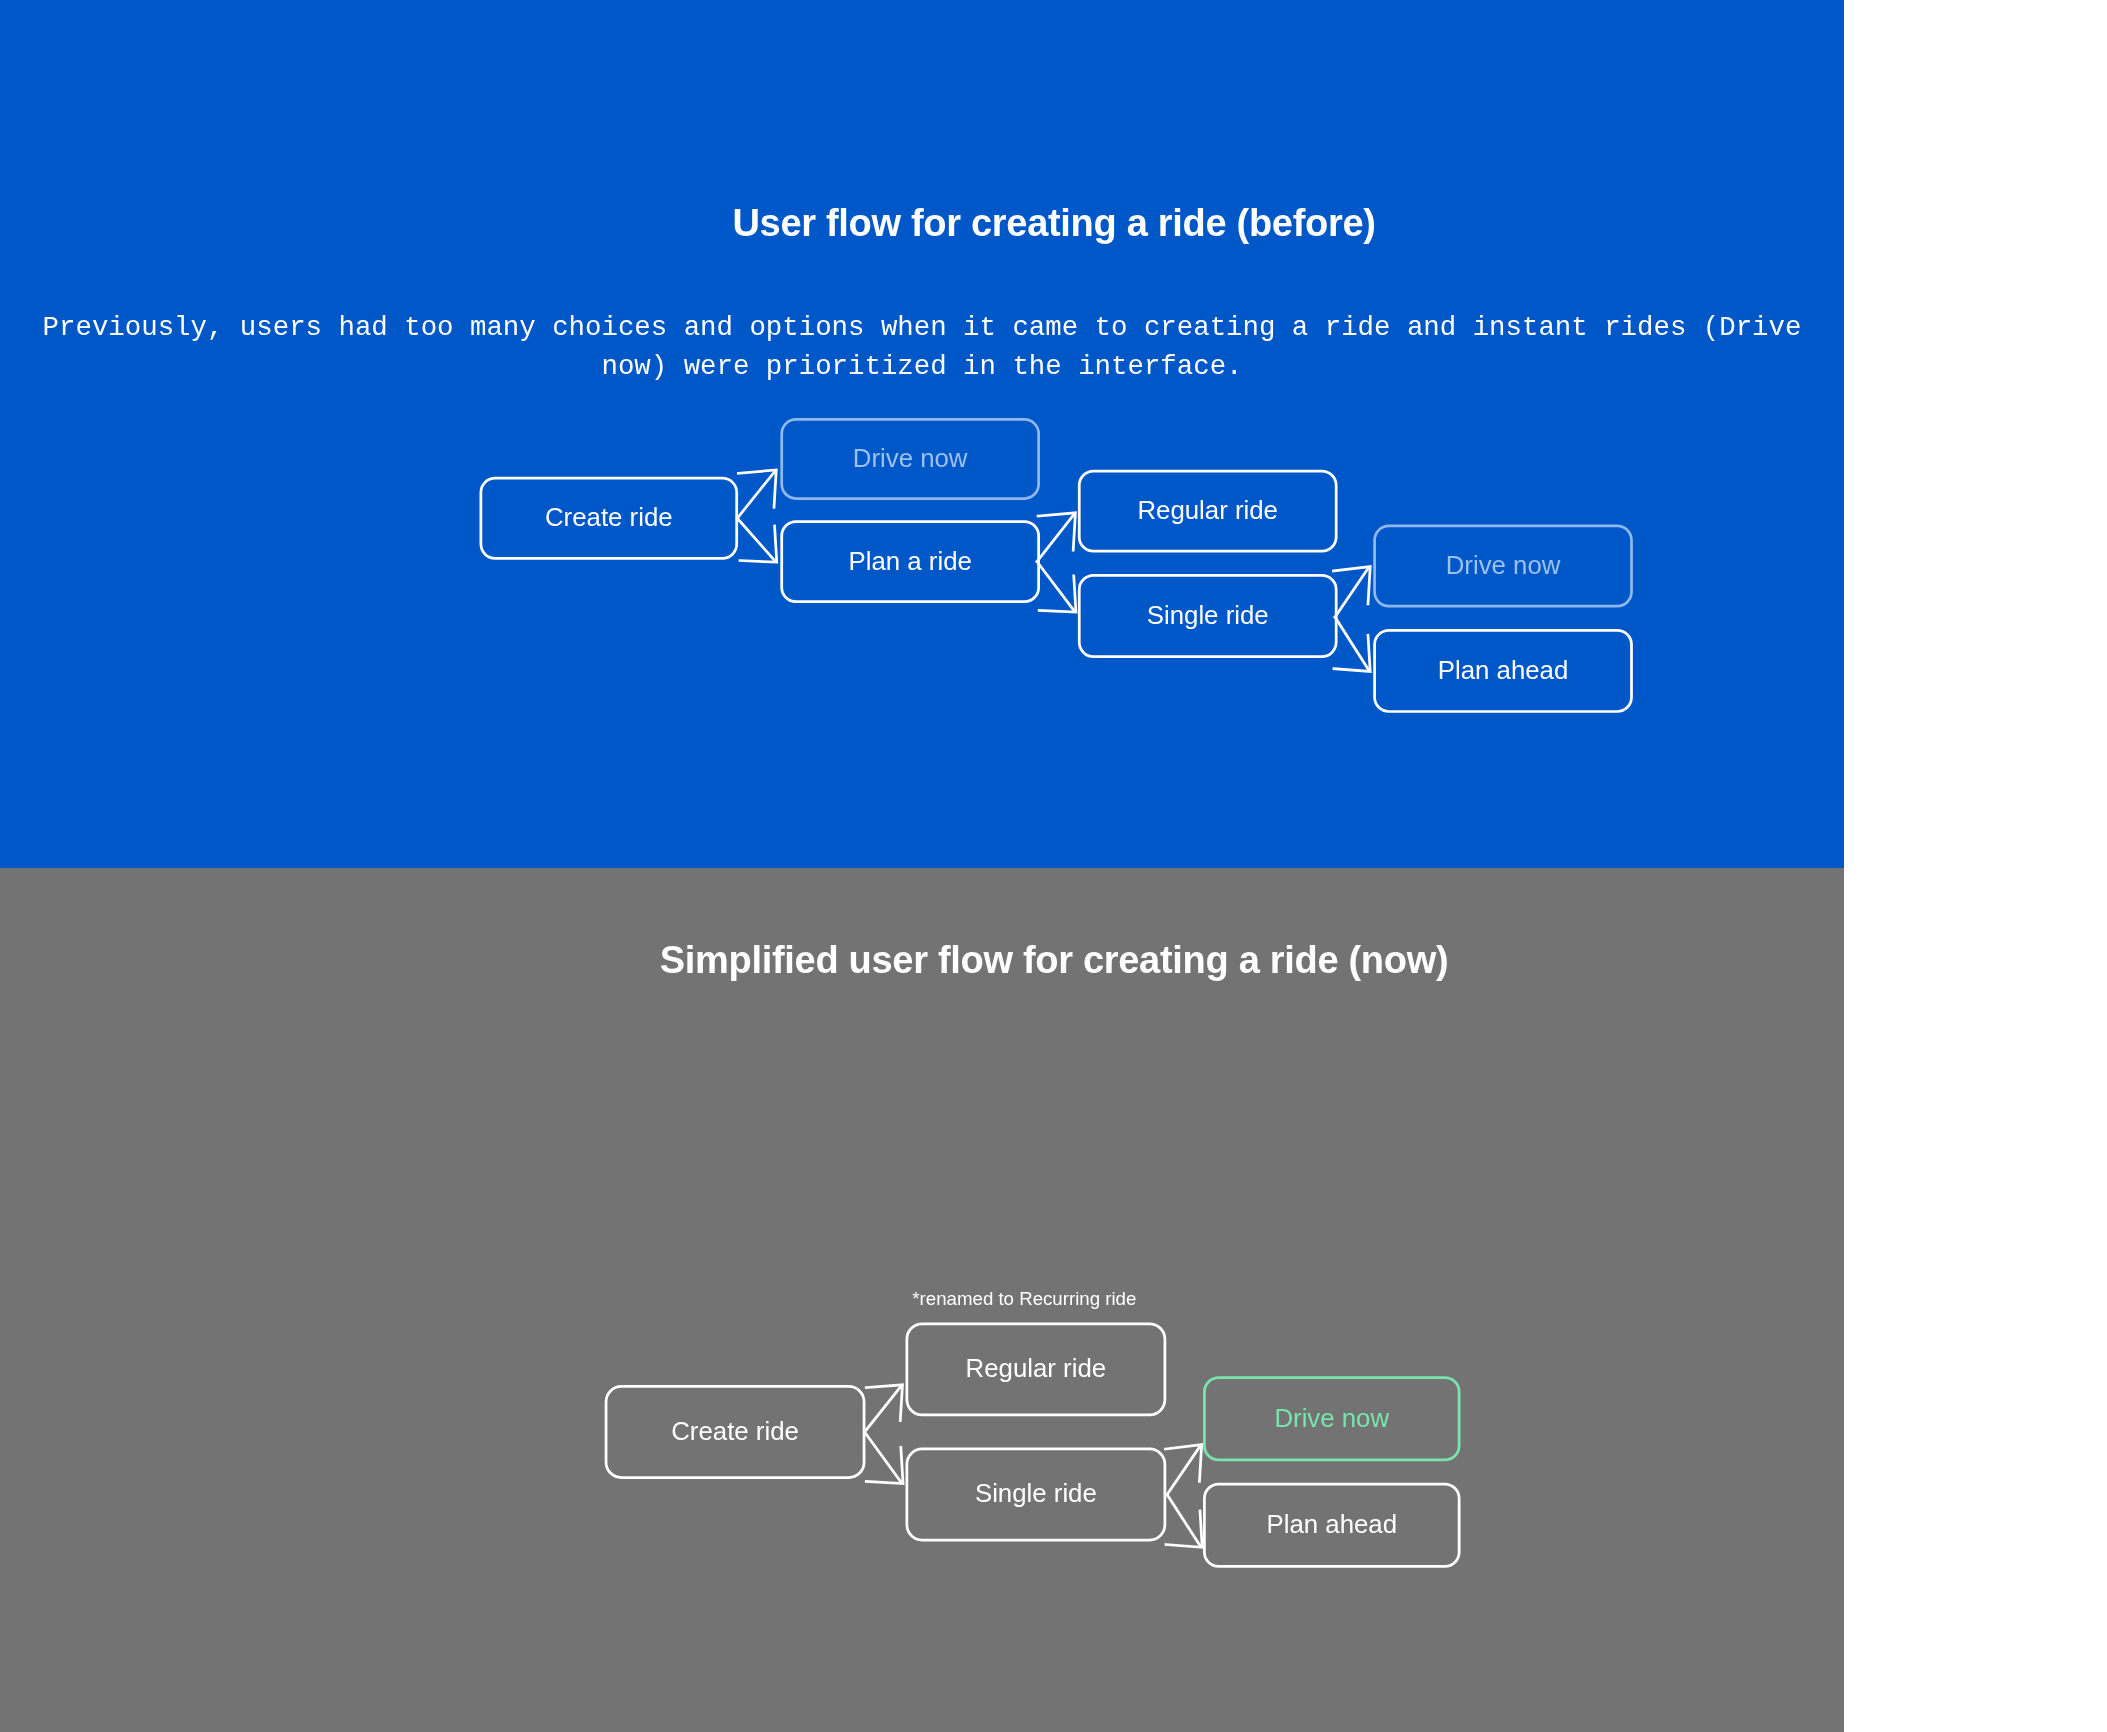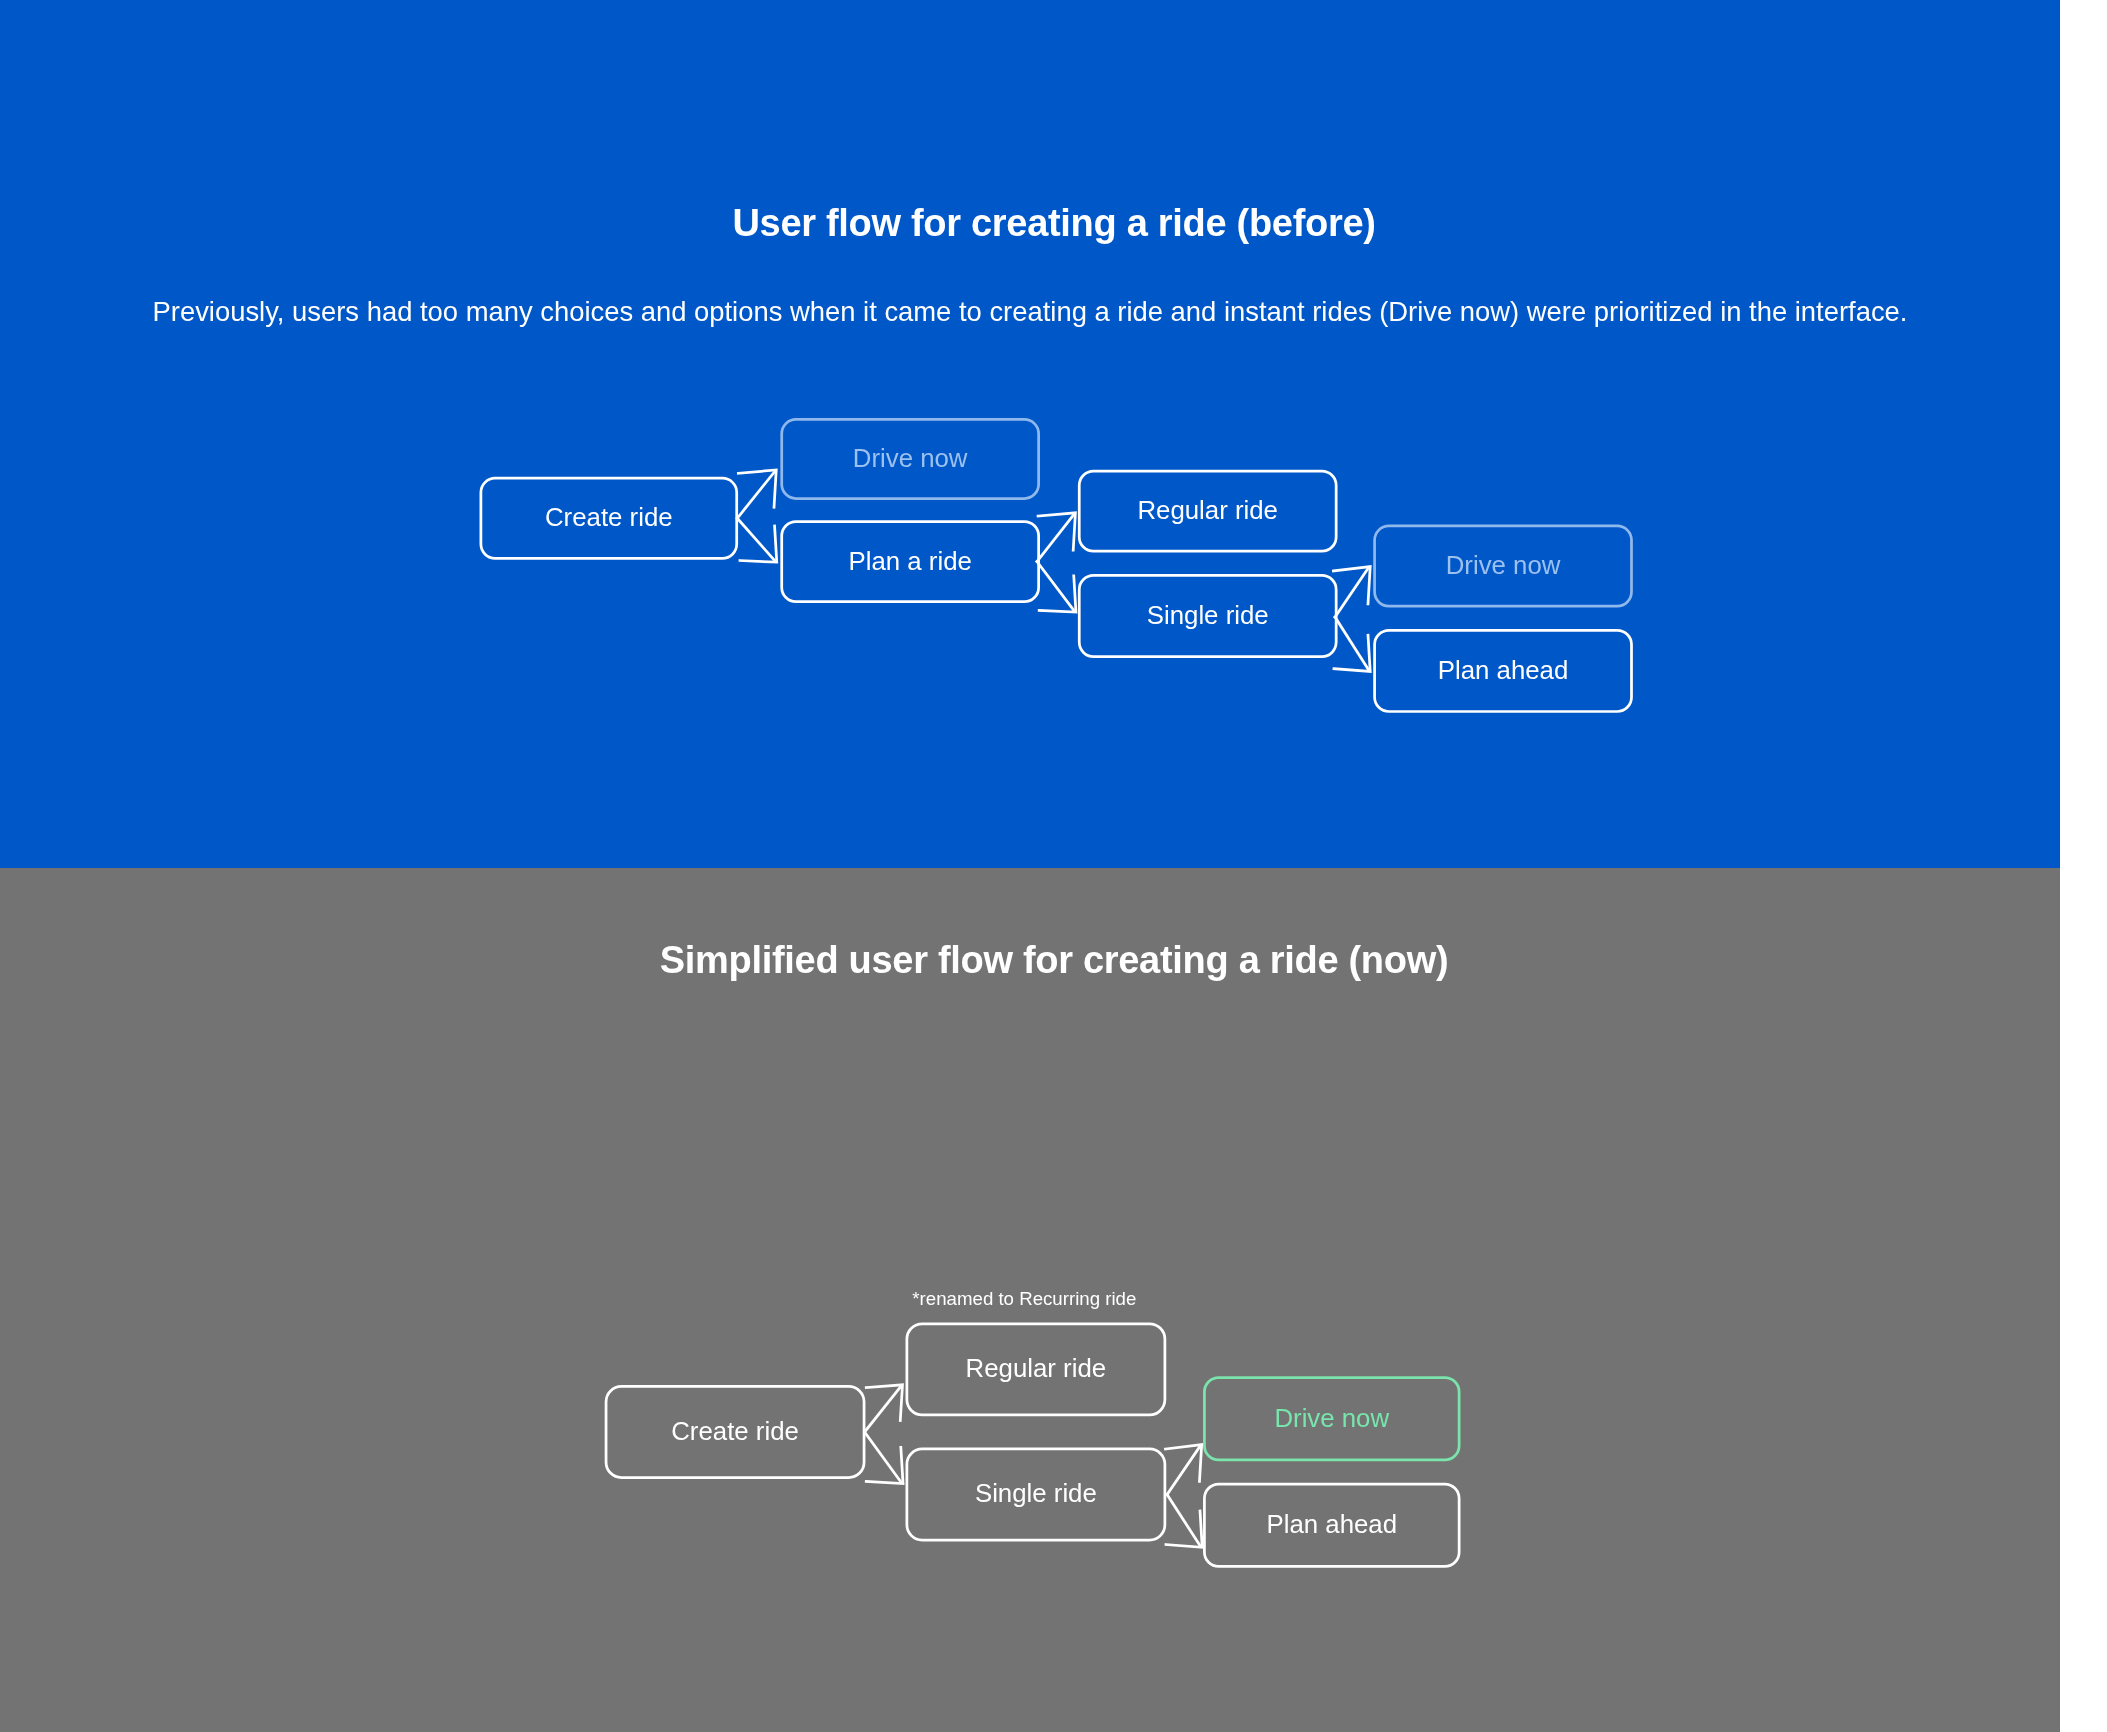--- a/index.html
+++ b/index.html
@@ -9,21 +9,21 @@
   }
   body {
     width: 2108px;
     height: 1733px;
     font-family: "Liberation Sans", sans-serif;
     overflow: hidden;
   }
 
   .panel {
     position: relative;
-    width: 2060px;
+    width: 1844px;
     box-sizing: border-box;
     overflow: hidden;
   }
 
   .panel-before {
     height: 868px;
     background: #0057C8;
   }
 
   .panel-after {
@@ -57,22 +57,23 @@
     left: 50%;
     transform: translateX(-50%);
     text-align: center;
     color: #ffffff;
     font-weight: 400;
     font-size: 27.4px;
     line-height: 1.42;
   }
 
   .subtitle-before {
-    top: 266px;
+    top: 282px;
     width: 1834px;
+    font-family: Liberation Mono, monospace;
   }
 
   .subtitle-after {
     top: 1121px;
     width: 1844px;
   }
 
   .diagram-wrap {
     position: absolute;
     left: 0;

